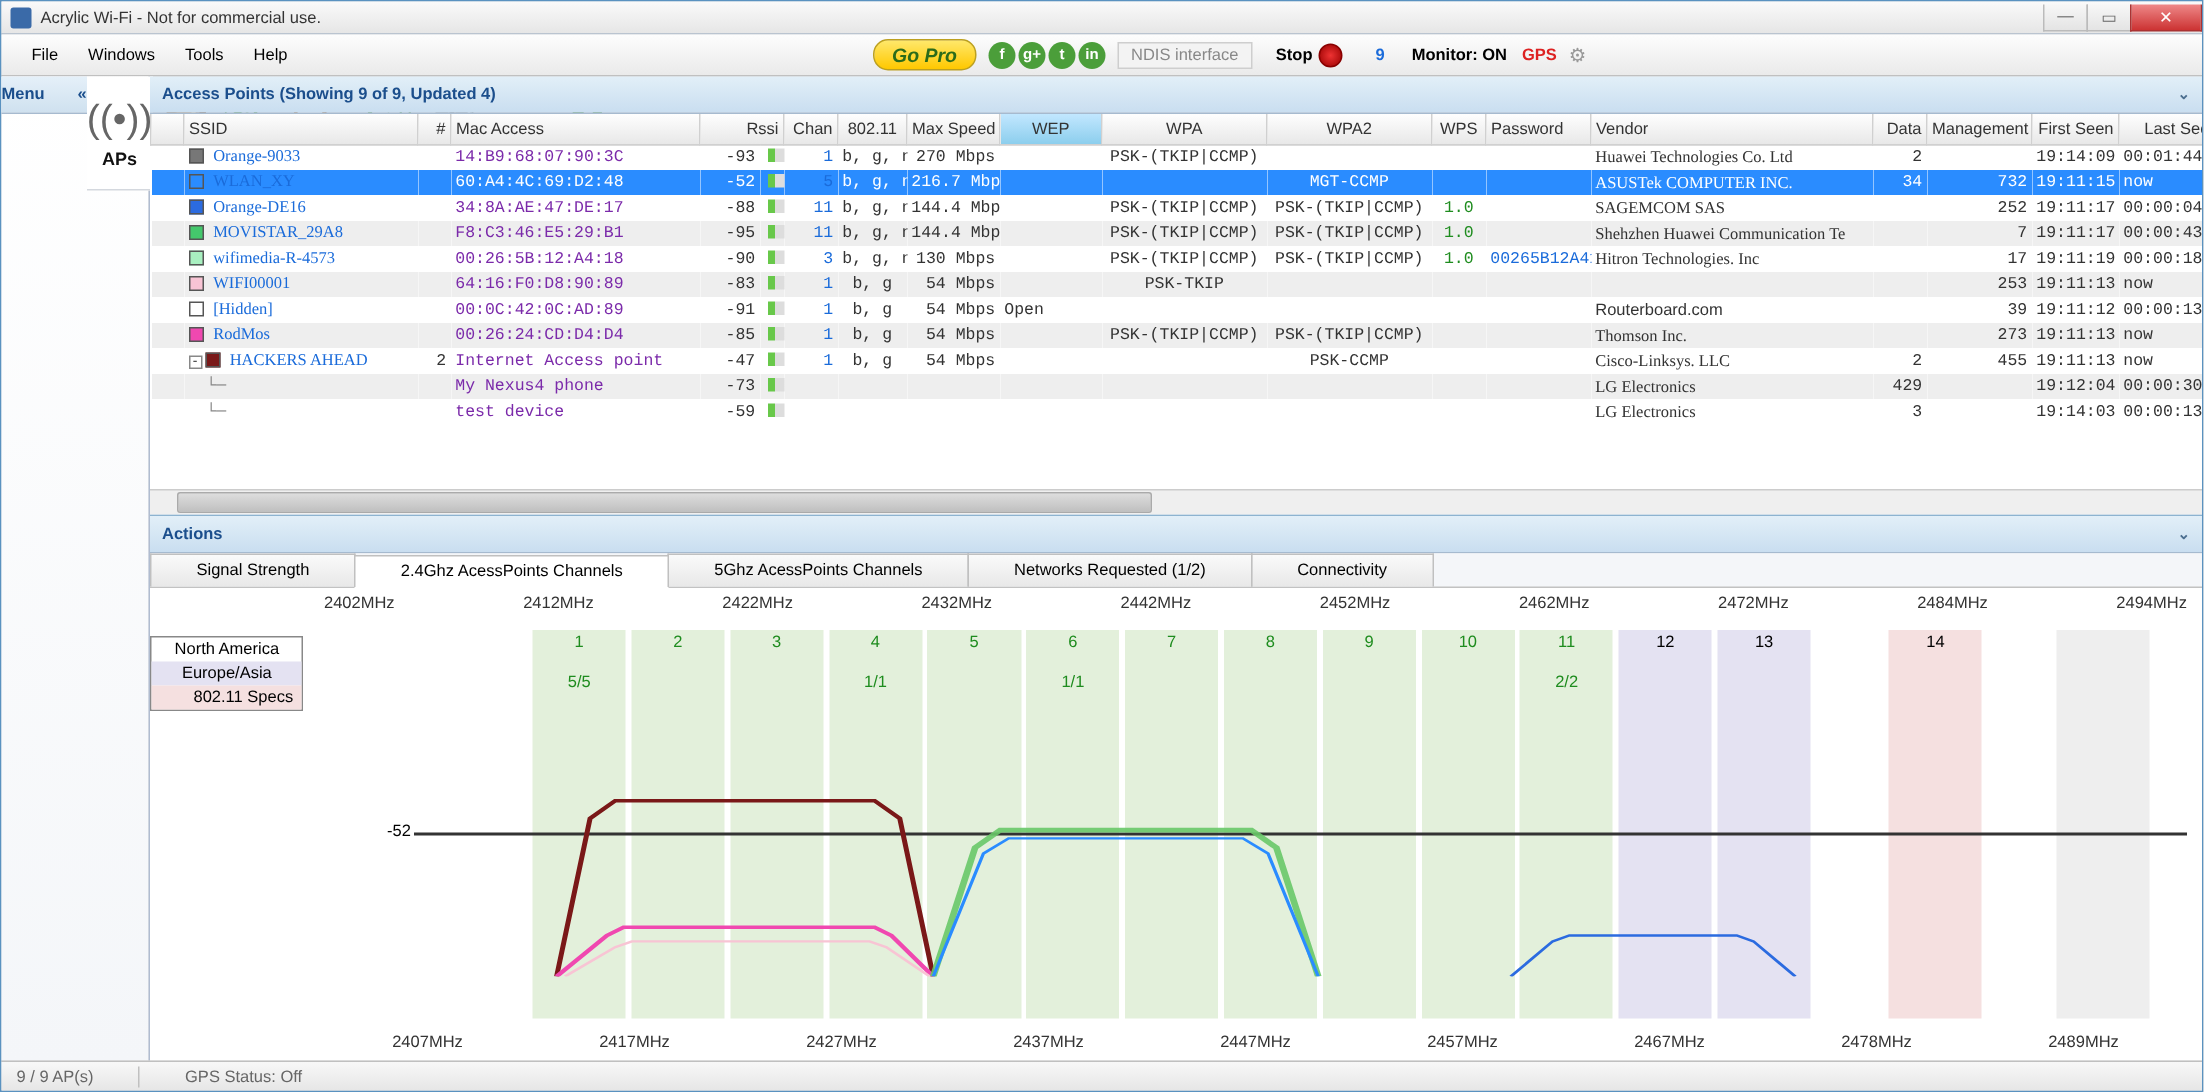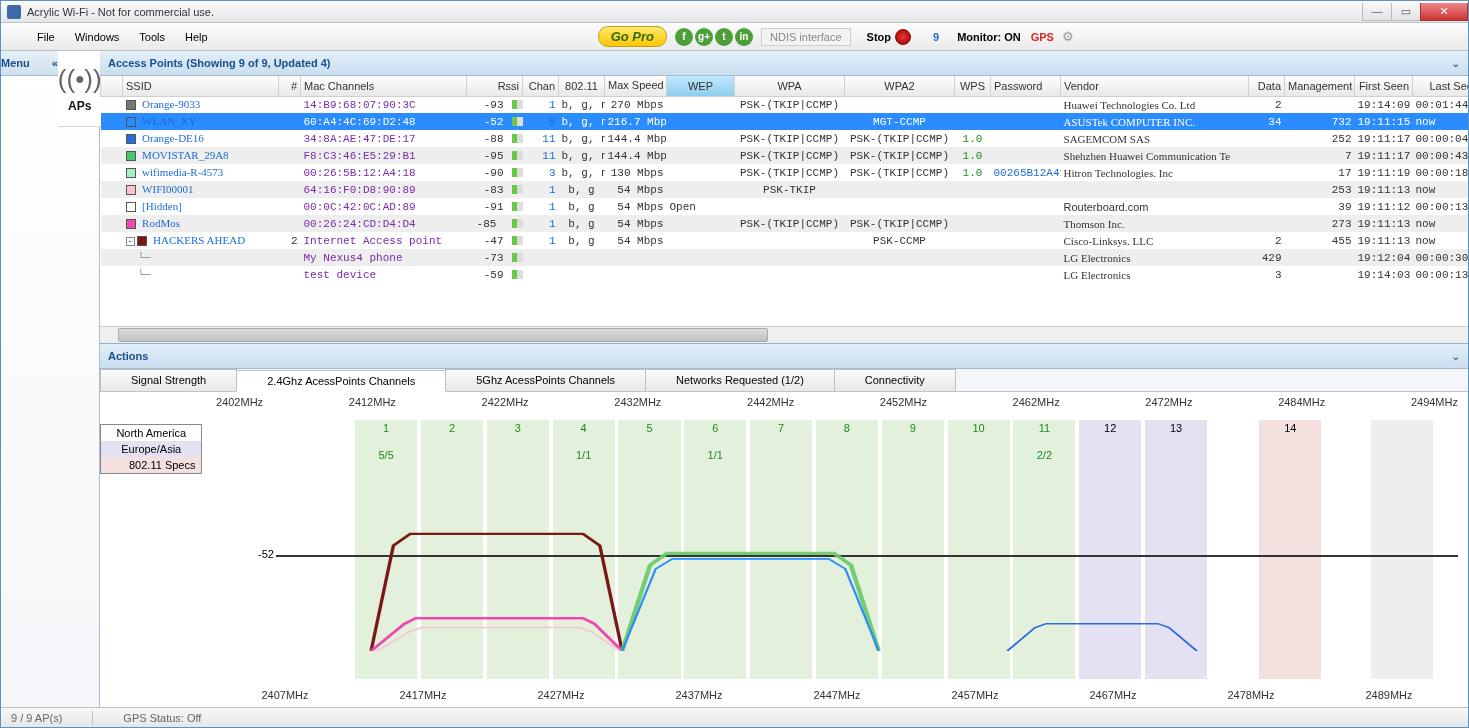--- a/index.html
+++ b/index.html
@@ -5,21 +5,21 @@
 * { margin: 0; padding: 0; box-sizing: border-box; font-family: Tahoma, "Segoe UI", sans-serif; font-size: 11px; }
 body { background: #e8e8e8; overflow: hidden; }
 .window { width: 1469px; height: 728px; display: flex; flex-direction: column; border: 1px solid #5a92c0; }
 .titlebar { height: 22px; background: linear-gradient(#fafafa,#e6e6e6); border-bottom: 1px solid #bac4d0; display: flex; align-items: center; padding-left: 6px; }
 .titlebar-icon { width: 14px; height: 14px; background: #3a6aa8; border-radius: 2px; margin-right: 6px; }
 .titlebar-text { color: #333; }
 .winctls { margin-left: auto; display: flex; }
 .winbtn { width: 30px; height: 18px; border: 1px solid #bbb; border-top: none; background: linear-gradient(#f7f7f7,#e4e4e4); display: flex; justify-content: center; align-items: center; margin-left: -1px; color: #666; }
 .winbtn.close { width: 48px; background: linear-gradient(#e88,#c33); border-color: #a33; color: #fff; }
 
-.menubar { height: 28px; background: linear-gradient(#fdfdfd,#eaeaea); border-bottom: 1px solid #c0c0c0; display: flex; align-items: center; padding: 0 26px; }
+.menubar { height: 28px; background: linear-gradient(#fdfdfd,#eaeaea); border-bottom: 1px solid #c0c0c0; display: flex; align-items: center; padding: 0 10px; }
 .menu-item { padding: 4px 10px; cursor: default; }
 .gopro { margin-left: 380px; background: linear-gradient(#ffe86b,#ffc800); border: 1px solid #bca020; border-radius: 10px; padding: 2px 12px; font-weight: bold; font-style: italic; color: #2b6b1a; font-size: 13px; }
 .social { display: flex; margin: 0 8px; gap: 2px; }
 .social span { width: 18px; height: 18px; border-radius: 50%; background: #4b9e3a; display: flex; justify-content: center; align-items: center; color: #fff; font-weight: bold; font-size: 10px; }
 .intf-lbl { background: #f3f3f3; border: 1px solid #cecece; padding: 2px 8px; color: #888; margin-right: 4px; }
 .intf-sel { background: #f3f3f3; border: 1px solid #cecece; padding: 2px 8px; color: #888; width: 320px; display: flex; justify-content: space-between; align-items: center; }
 .stop { margin-left: 12px; font-weight: bold; display: flex; align-items: center; gap: 4px; }
 .stop-dot { width: 16px; height: 16px; border-radius: 50%; background: radial-gradient(#e33,#900); border: 1px solid #800; }
 .rtn-num { margin-left: 22px; color: #1a6bda; font-weight: bold; }
 .mon { margin-left: 18px; font-weight: bold; }
@@ -190,21 +190,21 @@
               <col class="c-data">
               <col class="c-mgmt">
               <col class="c-fs">
               <col class="c-ls">
           </colgroup>
           <thead>
             <tr>
               <th></th>
               <th>SSID</th>
               <th style="text-align:right">#</th>
-              <th>Mac Channels</th>
+              <th>Mac Access</th>
               <th colspan="2" style="text-align:right">Rssi</th>
               <th style="text-align:right">Chan</th>
               <th style="text-align:center">802.11</th>
               <th><span>Max Speed</span> ▴</th>
               <th class="wep" style="text-align:center">WEP</th>
               <th style="text-align:center">WPA</th>
               <th style="text-align:center">WPA2</th>
               <th style="text-align:center">WPS</th>
               <th>Password</th>
               <th>Vendor</th>
@@ -360,21 +360,21 @@
     <td style="text-align:right"></td>
     <td style="text-align:right">39</td>
     <td style="text-align:right">19:11:12</td>
     <td>00:00:13 ago</td>
               </tr>
               <tr>
     <td></td>
     <td><span class="colbox" style="background:#f048b0"></span> <span class="blue" style="font-family:Tahoma">RodMos</span></td>
     <td style="text-align:right"></td>
     <td><span class="mono">00:26:24:CD:D4:D4</span></td>
-    <td style="text-align:center">-85</td>
+    <td style="text-align:right">-85</td>
     <td><span class="sig"></span></td>
     <td style="text-align:right"><span class="blue">1</span></td>
     <td style="text-align:center">b, g</td>
     <td style="text-align:right">54 Mbps</td>
     <td></td>
     <td style="text-align:center">PSK-(TKIP|CCMP)</td>
     <td style="text-align:center">PSK-(TKIP|CCMP)</td>
     <td style="text-align:center"><span class="grn"></span></td>
     <td><span class="blue"></span></td>
     <td style="font-family:Tahoma">Thomson Inc.</td>

